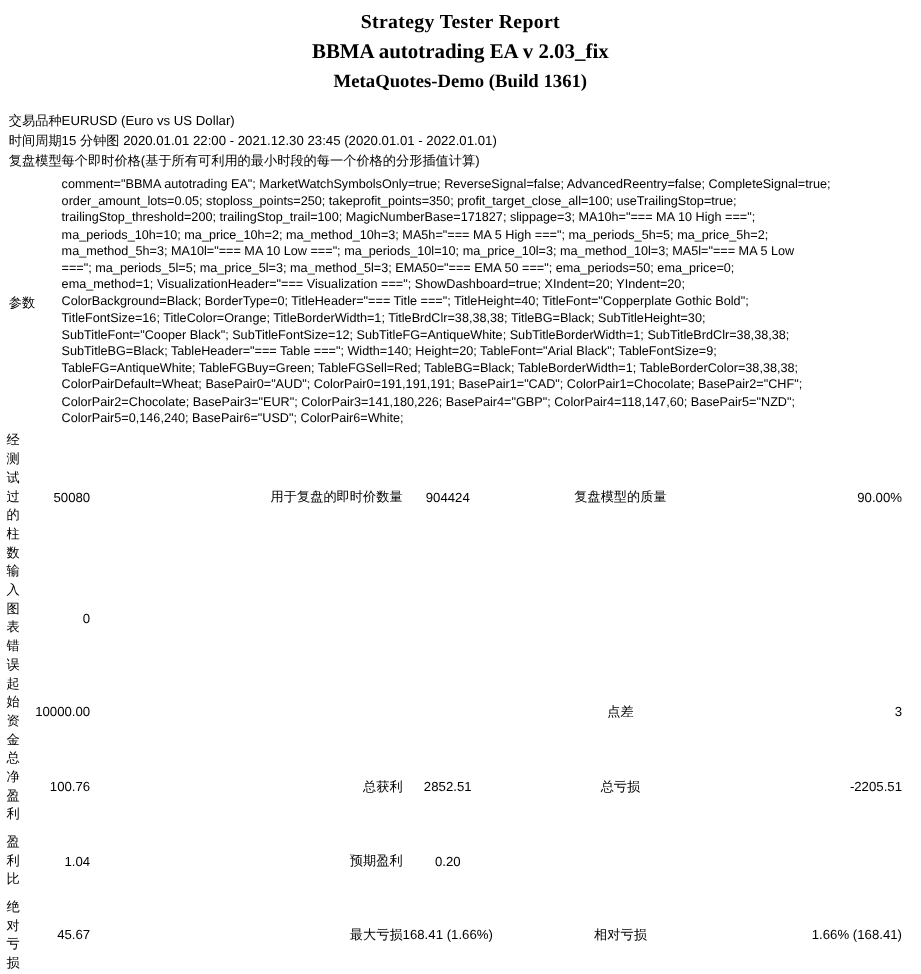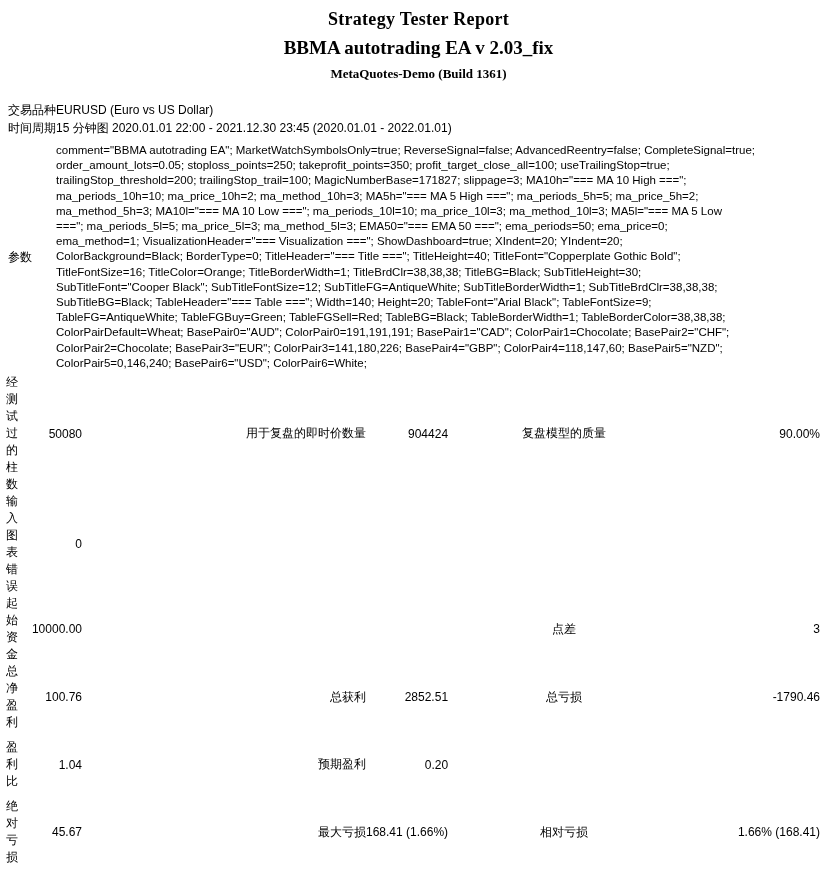--- a/index.html
+++ b/index.html
@@ -31,21 +31,21 @@
   }
   .report-subtitle {
     font-family: "Liberation Serif", "DejaVu Serif", serif;
     font-size: 19px;
     font-weight: bold;
     line-height: 26px;
     margin-top: 1px;
   }
   .report-server {
     font-family: "Liberation Serif", "DejaVu Serif", serif;
-    font-size: 13px;
+    font-size: 17px;
     font-weight: bold;
     line-height: 20px;
     margin-top: 3px;
   }
 
   
   .meta-table {
     width: 690px;
     border-collapse: collapse;
     margin-top: 17px;
@@ -121,21 +121,21 @@
     white-space: nowrap;
     padding-right: 6px !important;
   }
   .col-l1 {
     width: 278px;
     text-align: right;
     white-space: nowrap;
   }
   .col-v2 {
     width: 80px;
-    text-align: right;
+    text-align: center;
     white-space: nowrap;
     padding-right: 6px !important;
   }
   .col-l2 {
     width: 220px;
     text-align: center;
     white-space: nowrap;
   }
   .col-v3 {
     text-align: right;
@@ -154,20 +154,24 @@
 
 <table class="meta-table">
   <tbody>
     <tr>
       <td class="meta-label">交易品种</td>
       <td class="meta-value">EURUSD (Euro vs US Dollar)</td>
     </tr>
     <tr>
       <td class="meta-label">时间周期</td>
       <td class="meta-value">15 分钟图 2020.01.01 22:00 - 2021.12.30 23:45 (2020.01.01 - 2022.01.01)</td>
+    </tr>
+    <tr>
+      <td class="meta-label">复盘模型</td>
+      <td class="meta-value">每个即时价格(基于所有可利用的最小时段的每一个价格的分形插值计算)</td>
     </tr>
     <tr class="params-row">
       <td class="params-label-cell">参数</td>
       <td class="params-value" id="params-value">
           <span class="pline">comment="BBMA autotrading EA"; MarketWatchSymbolsOnly=true; ReverseSignal=false; AdvancedReentry=false; CompleteSignal=true;</span>
           <span class="pline">order_amount_lots=0.05; stoploss_points=250; takeprofit_points=350; profit_target_close_all=100; useTrailingStop=true;</span>
           <span class="pline">trailingStop_threshold=200; trailingStop_trail=100; MagicNumberBase=171827; slippage=3; MA10h="=== MA 10 High ===";</span>
           <span class="pline">ma_periods_10h=10; ma_price_10h=2; ma_method_10h=3; MA5h="=== MA 5 High ==="; ma_periods_5h=5; ma_price_5h=2;</span>
           <span class="pline">ma_method_5h=3; MA10l="=== MA 10 Low ==="; ma_periods_10l=10; ma_price_10l=3; ma_method_10l=3; MA5l="=== MA 5 Low</span>
           <span class="pline">==="; ma_periods_5l=5; ma_price_5l=3; ma_method_5l=3; EMA50="=== EMA 50 ==="; ema_periods=50; ema_price=0;</span>
@@ -243,21 +247,21 @@
             <span>总</span>
             <span>净</span>
             <span>盈</span>
             <span>利</span>
           </div>
         </td>
         <td class="col-v1">100.76</td>
         <td class="col-l1">总获利</td>
         <td class="col-v2">2852.51</td>
         <td class="col-l2">总亏损</td>
-        <td class="col-v3">-1790.46</td>
+        <td class="col-v3">-2205.51</td>
       </tr>
       <tr>
         <td class="col-vlabel">
           <div class="vlabel">
             <span>盈</span>
             <span>利</span>
             <span>比</span>
           </div>
         </td>
         <td class="col-v1">1.04</td>

